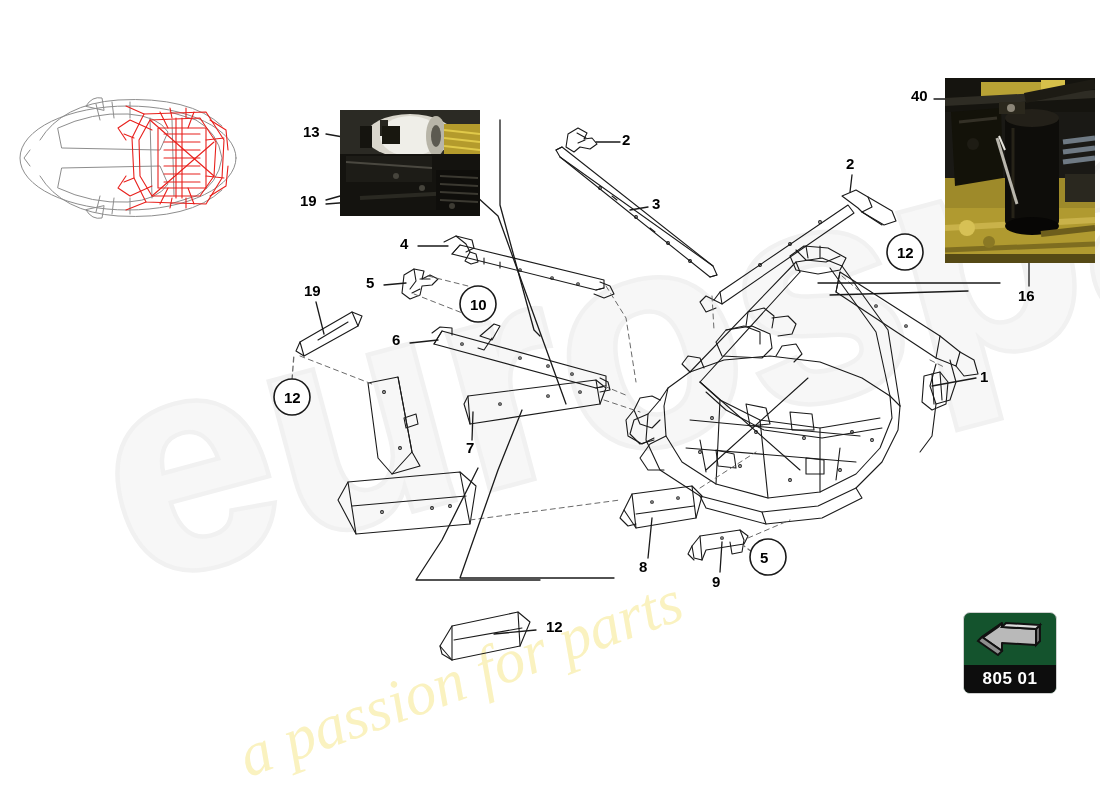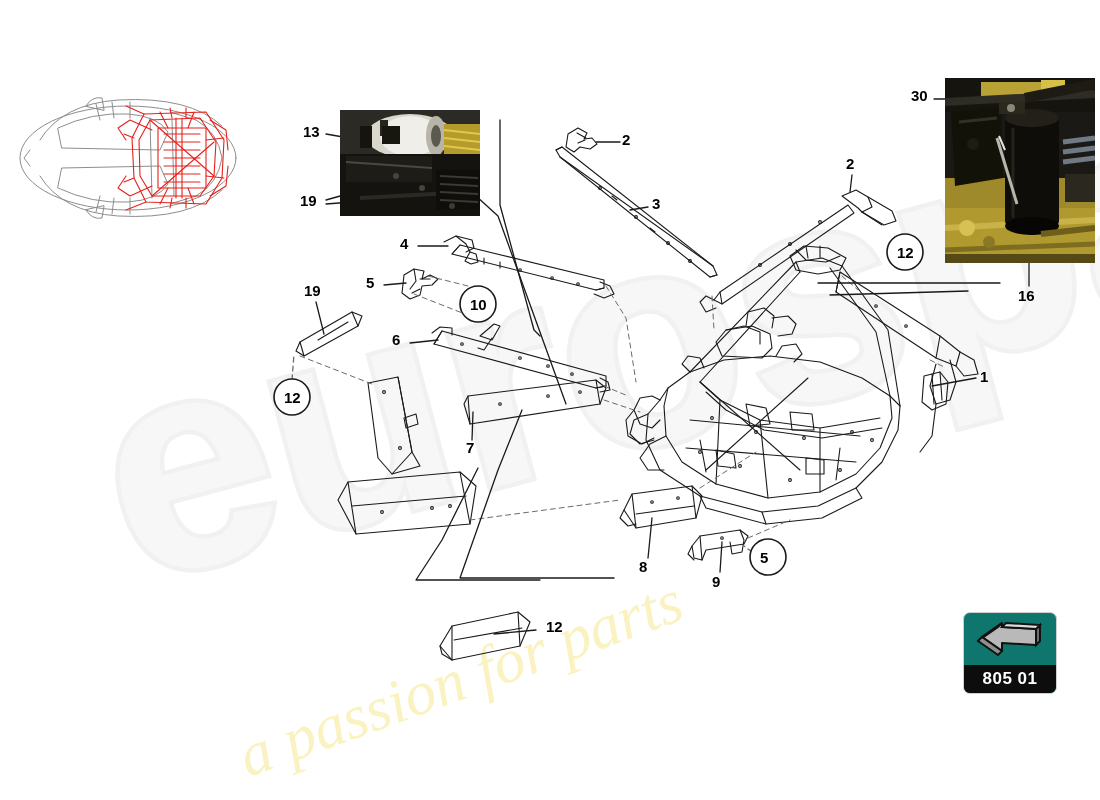--- a/index.html
+++ b/index.html
@@ -4,21 +4,21 @@
 <style>
   html,body{margin:0;padding:0;background:#fff;}
   body{width:1100px;height:800px;overflow:hidden;
        font-family:"Liberation Sans",sans-serif;}
   #stage{position:relative;width:1100px;height:800px;background:#ffffff;}
   svg.layer{position:absolute;left:0;top:0;width:1100px;height:800px;}
   .lbl{position:absolute;font-weight:bold;font-size:15px;color:#000;
        font-family:"Liberation Sans",sans-serif;line-height:1;white-space:nowrap;}
   .photo{position:absolute;overflow:hidden;background:#20201c;}
   .badge{position:absolute;left:963px;top:612px;width:92px;height:80px;
-         border:1px solid #cfcfcf;border-radius:7px;background:#0f766e;overflow:hidden;}
+         border:1px solid #cfcfcf;border-radius:7px;background:#14532d;overflow:hidden;}
   .badge .strip{position:absolute;left:0;bottom:0;width:92px;height:28px;background:#0d0d0d;}
   .badge .code{position:absolute;left:0;bottom:4px;width:92px;text-align:center;
        color:#fff;font-size:17px;font-weight:bold;letter-spacing:.5px;}
 </style>
 </head>
 <body>
 
 <div id="stage">
 
   <svg class="layer" viewBox="0 0 1100 800">
@@ -434,20 +434,20 @@
   <div class="lbl" style="left:392px;top:332px;">6</div>
   <div class="lbl" style="left:466px;top:440px;">7</div>
   <div class="lbl" style="left:639px;top:559px;">8</div>
   <div class="lbl" style="left:712px;top:574px;">9</div>
   <div class="lbl" style="left:303px;top:124px;">13</div>
   <div class="lbl" style="left:622px;top:132px;">2</div>
   <div class="lbl" style="left:1018px;top:288px;">16</div>
   <div class="lbl" style="left:546px;top:619px;">12</div>
   <div class="lbl" style="left:304px;top:283px;">19</div>
   <div class="lbl" style="left:300px;top:193px;">19</div>
-  <div class="lbl" style="left:911px;top:88px;">30</div>
+  <div class="lbl" style="left:911px;top:88px;">40</div>
 
   <div class="lbl" style="left:470px;top:297px;">10</div>
   <div class="lbl" style="left:760px;top:550px;">5</div>
   <div class="lbl" style="left:284px;top:390px;">12</div>
   <div class="lbl" style="left:897px;top:245px;">12</div>
 
 </div>
 
 </body></html>

